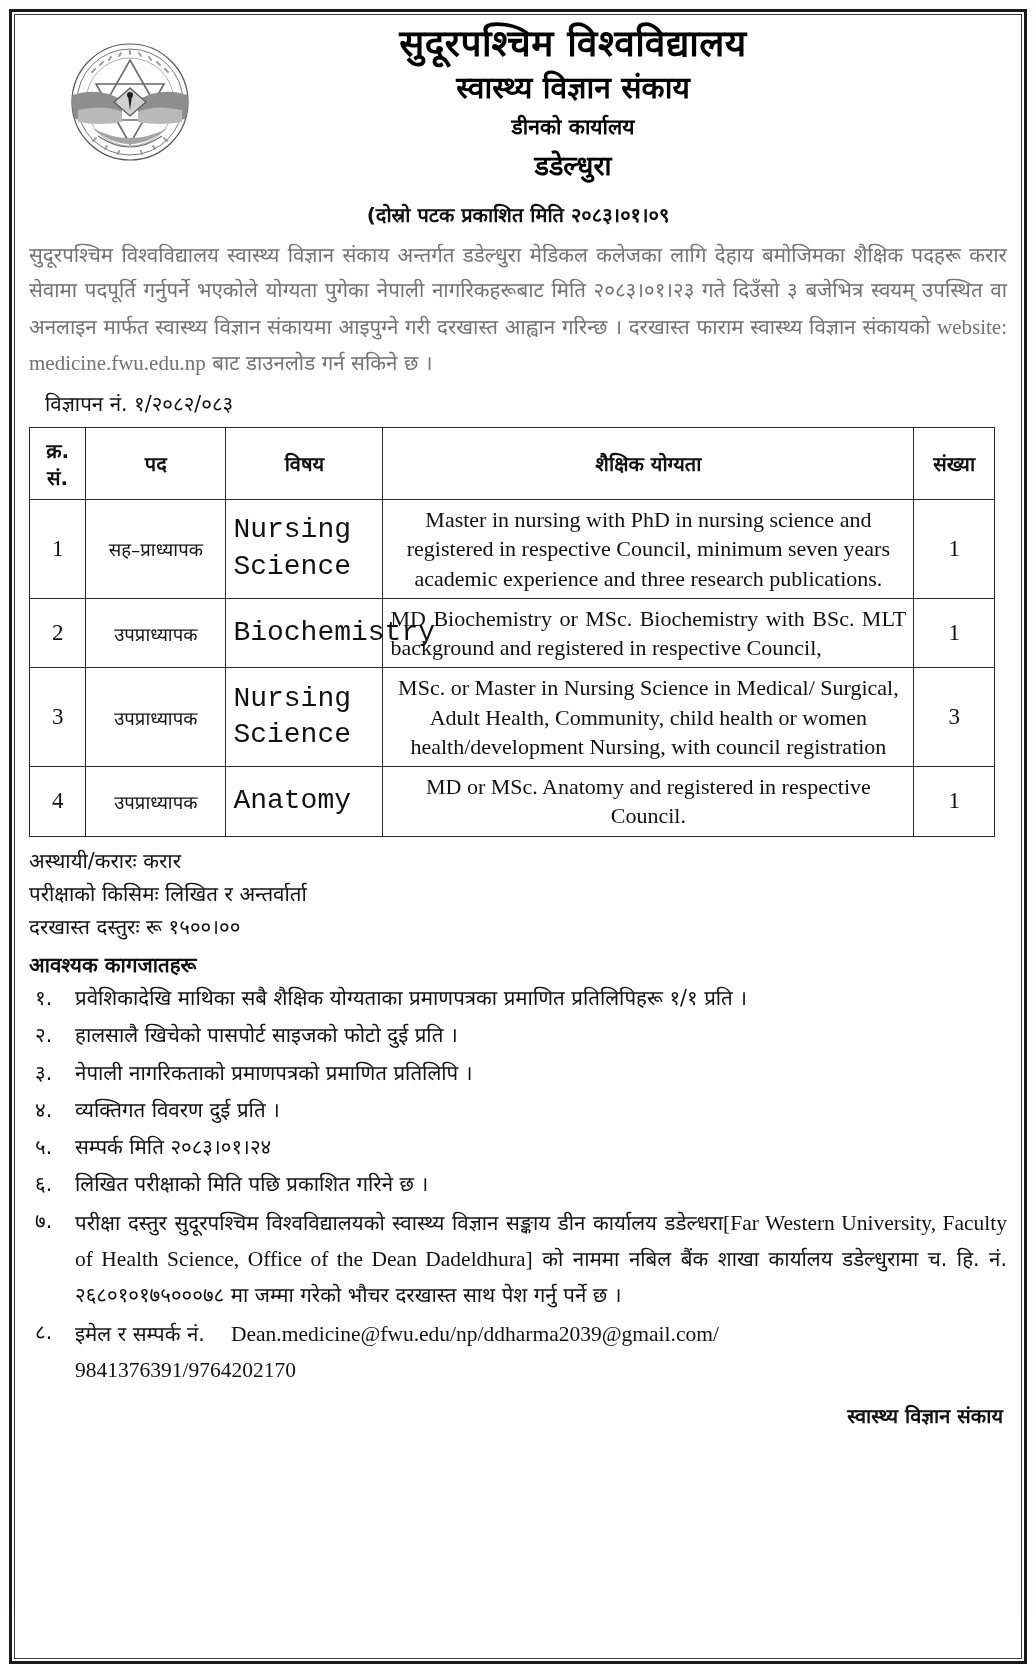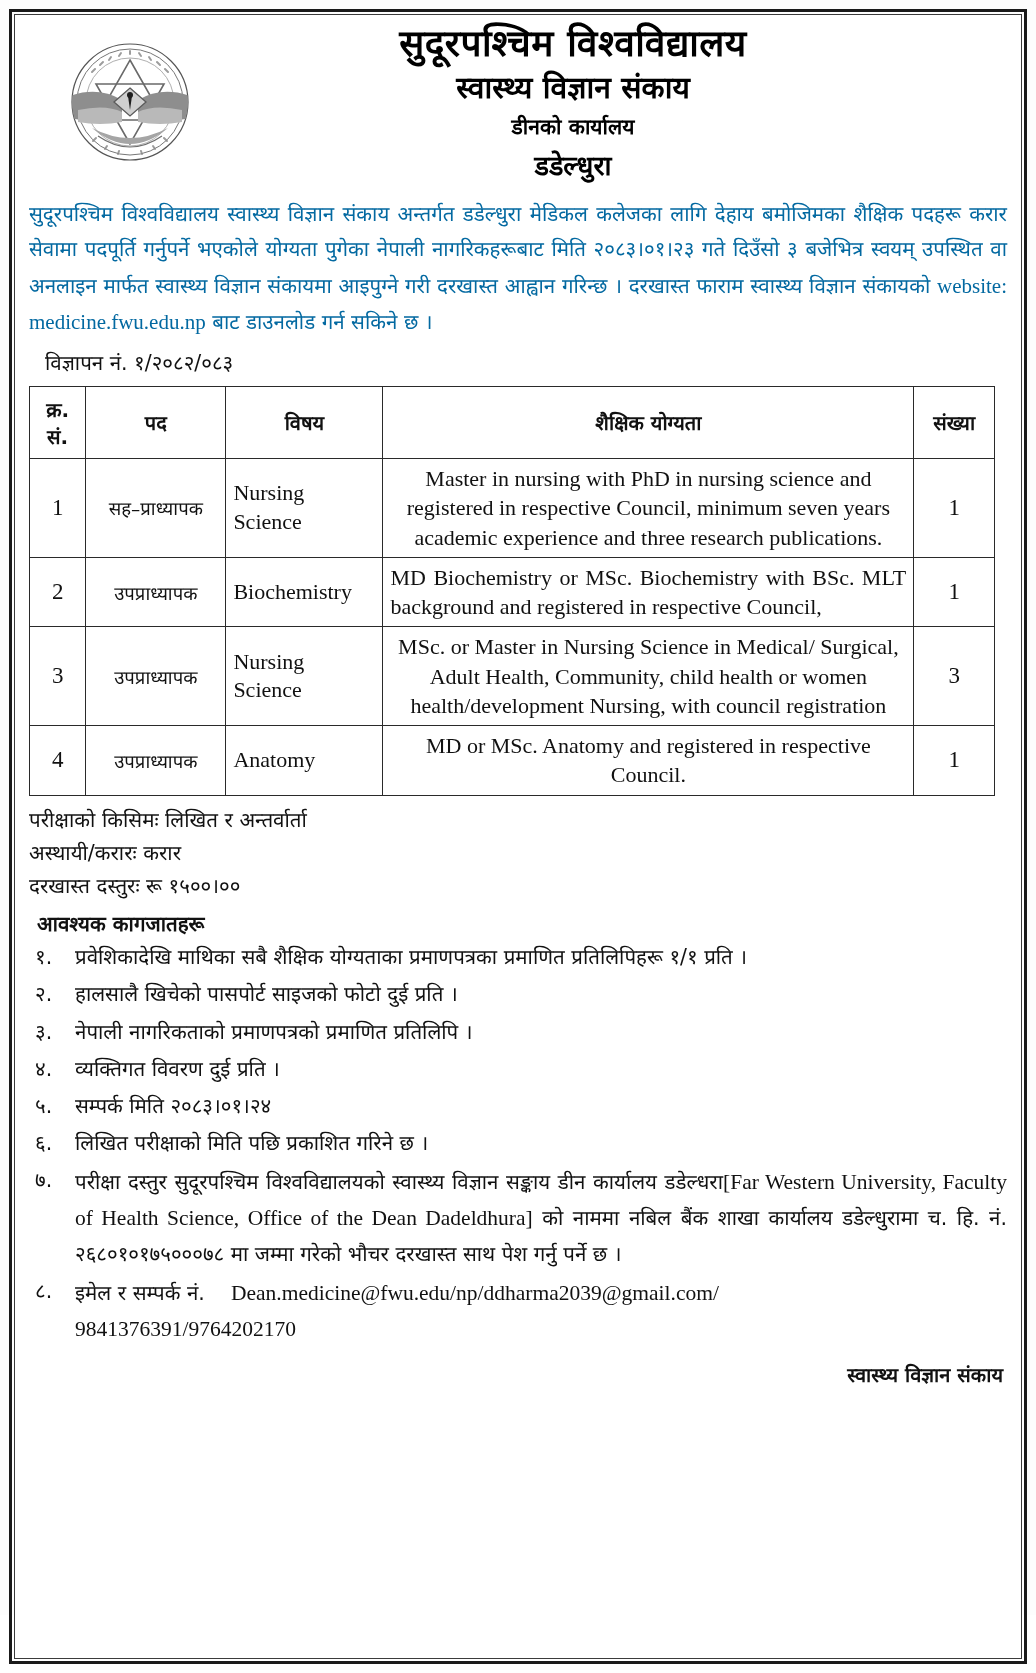--- a/index.html
+++ b/index.html
@@ -123,21 +123,21 @@
     font-size: 20px;
     font-weight: 700;
     margin: 4px 0 10px 0;
   }
   .intro {
     font-family: "DejaVu Sans", sans-serif;
     font-size: 20.5px;
     line-height: 1.72;
     text-align: justify;
     text-justify: inter-word;
-    color: #0369a1;
+    color: #737373;
   }
   .intro .latin { font-family: "Liberation Serif", serif; font-size: 21px; }
 
   .advno {
     font-family: "DejaVu Sans", sans-serif;
     font-size: 20.5px;
     margin: 8px 0 10px 16px;
   }
 
   
@@ -169,22 +169,22 @@
     text-align: center;
     font-family: "Liberation Serif", serif;
     font-size: 23px;
   }
   td.c-post {
     text-align: center;
     font-family: "DejaVu Sans", sans-serif;
     font-size: 18.5px;
   }
   td.c-subj {
-    font-family: Liberation Serif, serif;
-    font-size: 22px;
+    font-family: Liberation Mono, monospace;
+    font-size: 28px;
     line-height: 1.3;
   }
   td.c-qual {
     font-family: "Liberation Serif", serif;
     font-size: 22px;
     line-height: 1.33;
     text-align: justify;
     text-justify: inter-word;
     vertical-align: top;
     padding-top: 7px;
@@ -200,21 +200,21 @@
   .detail-line {
     font-family: "DejaVu Sans", sans-serif;
     font-size: 20.5px;
     line-height: 1.62;
     margin: 0;
   }
   .docs-head {
     font-family: "DejaVu Sans", sans-serif;
     font-size: 20.5px;
     font-weight: 700;
-    margin: 6px 0 4px 8px;
+    margin: 6px 0 4px 0;
   }
   ol.docs {
     list-style: none;
     margin: 0;
     padding: 0;
   }
   ol.docs > li {
     display: flex;
     align-items: flex-start;
     font-family: "DejaVu Sans", sans-serif;
@@ -316,20 +316,21 @@
         <div class="t-univ">सुदूरपश्चिम विश्वविद्यालय</div>
         <div class="t-fac">स्वास्थ्य विज्ञान संकाय</div>
         <div class="t-office">डीनको कार्यालय</div>
         <div class="t-place">डडेल्धुरा</div>
       </div>
     </div>
 
 
     <div class="body-area">
 
+      <div class="pubdate">(दोस्रो पटक प्रकाशित मिति २०८३।०१।०९</div>
 
       <div class="intro"><span>सुदूरपश्चिम विश्वविद्यालय स्वास्थ्य विज्ञान संकाय अन्तर्गत डडेल्धुरा मेडिकल कलेजका लागि देहाय बमोजिमका शैक्षिक पदहरू करार सेवामा पदपूर्ति गर्नुपर्ने भएकोले योग्यता पुगेका नेपाली नागरिकहरूबाट मिति २०८३।०१।२३ गते दिउँसो ३ बजेभित्र स्वयम् उपस्थित वा अनलाइन मार्फत स्वास्थ्य विज्ञान संकायमा आइपुग्ने गरी दरखास्त आह्वान गरिन्छ । दरखास्त फाराम स्वास्थ्य विज्ञान संकायको </span><span class="latin">website: medicine.fwu.edu.np</span><span> बाट डाउनलोड गर्न सकिने छ ।</span></div>
 
       <div class="advno">विज्ञापन नं. १/२०८२/०८३</div>
 
       <table class="jobs">
         <colgroup>
           <col class="col-sn">
             <col class="col-post">
             <col class="col-subj">
@@ -370,22 +371,22 @@
           <tr>
             <td class="c-sn">4</td>
             <td class="c-post">उपप्राध्यापक</td>
             <td class="c-subj">Anatomy</td>
             <td class="c-qual nojust">MD or MSc. Anatomy and registered in respective Council.</td>
             <td class="c-num">1</td>
           </tr>
         </tbody>
       </table>
 
+      <p class="detail-line">अस्थायी/करारः करार</p>
       <p class="detail-line">परीक्षाको किसिमः लिखित र अन्तर्वार्ता</p>
-      <p class="detail-line">अस्थायी/करारः करार</p>
       <p class="detail-line">दरखास्त दस्तुरः रू १५००।००</p>
 
       <div class="docs-head">आवश्यक कागजातहरू</div>
 
       <ol class="docs">
         <li>
           <span class="mk">१.</span>
           <span class="tx">प्रवेशिकादेखि माथिका सबै शैक्षिक योग्यताका प्रमाणपत्रका प्रमाणित प्रतिलिपिहरू १/१ प्रति ।</span>
         </li>
         <li>

